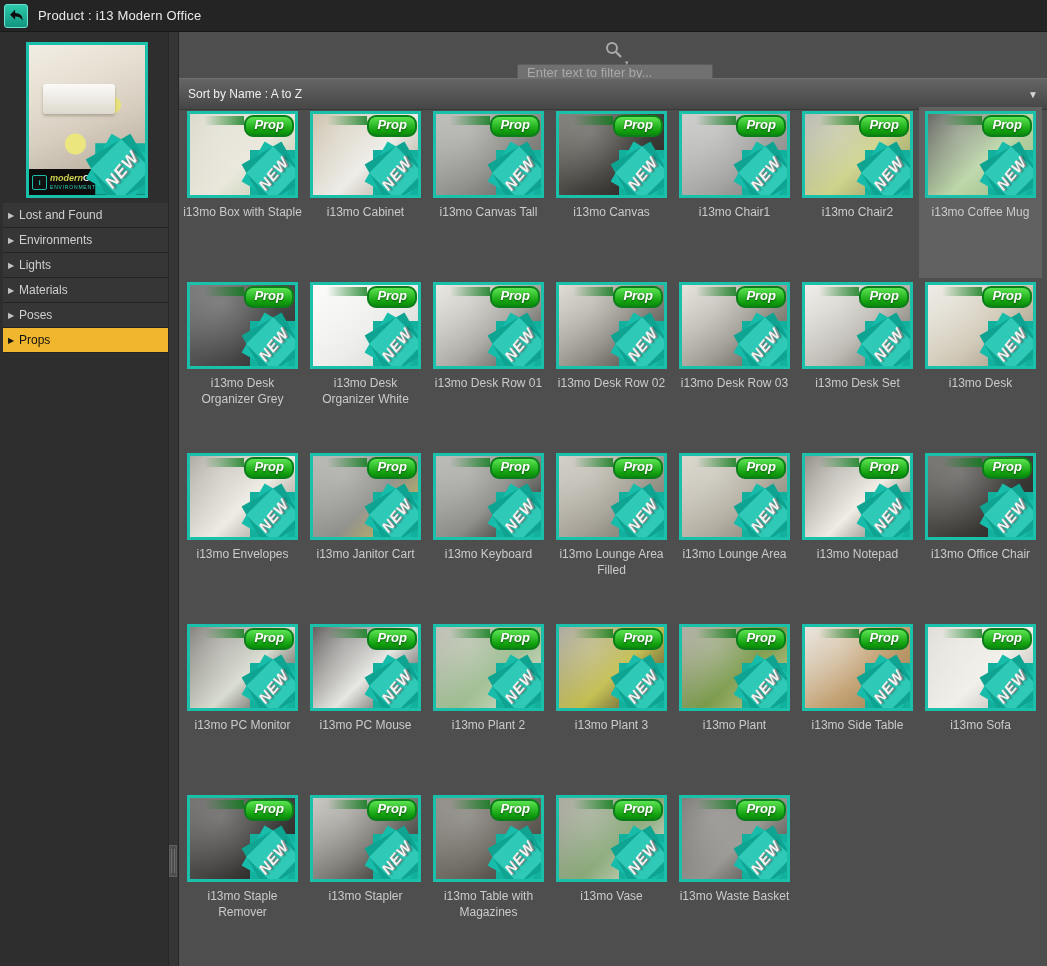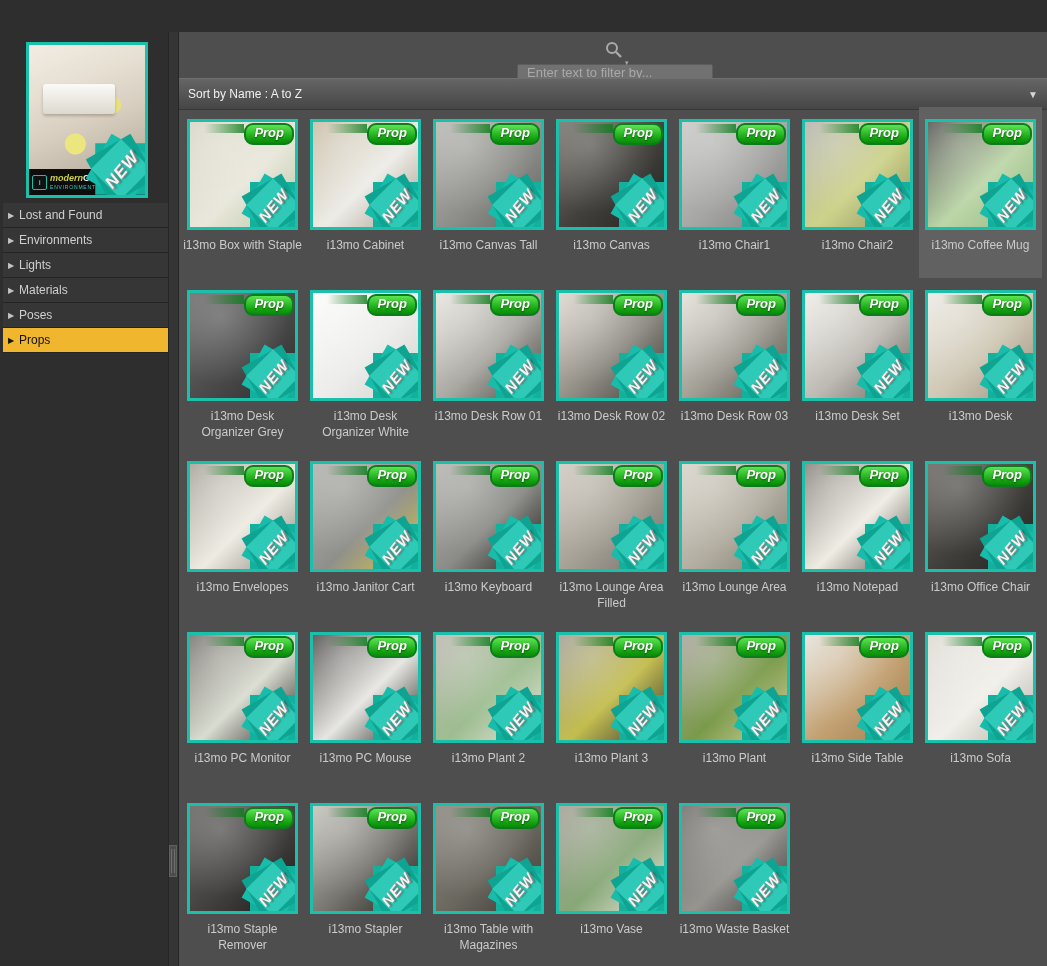--- a/index.html
+++ b/index.html
@@ -50,38 +50,48 @@
   .filterinput::placeholder{color:#a9a9a9;}
   .range{width:52px;flex:none;text-align:right;padding-right:6px;color:#7dd3fc;font-size:12px;}
 
   .sortbar{position:absolute;top:46px;left:0;right:0;height:32px;background:linear-gradient(#656565,#464646);border-top:1px solid #707070;border-bottom:1px solid #383838;display:flex;align-items:center;padding:0 9px;box-sizing:border-box;color:#efefef;font-size:12px;cursor:pointer;}
   .sortbar .caret{margin-left:auto;font-size:10px;color:#d6d6d6;}
 
   
   .grid{position:absolute;top:75px;left:2px;display:grid;grid-template-columns:repeat(7,123px);}
   .cell{width:123px;height:171px;padding-top:4px;box-sizing:border-box;text-align:center;cursor:pointer;}
   .cell.selected{background:#616161;}
-  .thumb{position:relative;width:111px;height:111px;margin:8px auto;border:3px solid #1bc0aa;box-sizing:border-box;overflow:hidden;}
+  .thumb{position:relative;width:111px;height:87px;margin:0 auto;border:3px solid #1bc0aa;box-sizing:border-box;overflow:hidden;}
   .thumb::before{content:"";position:absolute;inset:0;background:radial-gradient(circle at 30% 22%,rgba(255,255,255,.22),rgba(255,255,255,0) 62%);}
   .prop{position:absolute;top:1px;right:1px;font-size:13px;font-style:italic;font-weight:bold;color:#fff;padding:0 8px 2px;background:linear-gradient(#5ce452,#11a00e 78%,#0c8a0c);border:2px solid #0b7d1a;border-radius:9px;text-shadow:0 1px 2px rgba(0,0,0,.55);line-height:16px;}
   .prop::before{content:"";position:absolute;right:calc(100% + 2px);top:-1px;height:9px;width:40px;background:linear-gradient(to left,#0b7d1acc,rgba(11,125,26,0));}
   .star{position:absolute;right:-14px;bottom:-14px;width:72px;height:72px;}
   .star i{position:absolute;inset:13px;background:#13b09e;}
   .star i.b{transform:rotate(30deg);background:#17bdaa;}
   .star i.c{transform:rotate(60deg);background:#0fa492;}
   .star i.d{inset:17px;transform:rotate(45deg);background:#2fcab7;}
   .star b{position:absolute;inset:0;display:flex;align-items:center;justify-content:center;transform:rotate(-50deg);color:#f5f5f3;font-size:15px;font-style:italic;font-weight:bold;letter-spacing:1px;text-shadow:1px 1px 0 #8a8a8a,2px 2px 2px rgba(0,0,0,.35);}
   .productbox .star{right:-12px;bottom:-10px;transform:scale(1.12);z-index:3;}
   .lbl{margin-top:7px;font-size:12px;color:#cacaca;line-height:1.3;padding:0 2px;}
 </style>
 </head>
 <body>
 
 <div id="app">
 
+  <div class="titlebar">
+    <div class="backbtn">
+      <span>
+        <svg viewBox="0 0 24 24">
+            <path d="M10 4 L3 11 L10 18 L10 13.4 C15.6 13.4 18.6 15.4 20.6 19.4 C20.6 11.2 16 8.9 10 8.6 Z" fill="#0d0d0d"></path>
+          </svg>
+      </span>
+    </div>
+    <div class="title">Product : i13 Modern Office</div>
+  </div>
 
   <div class="leftpanel">
     <div class="productbox">
       <div class="sofa"></div>
       <div class="star">
         <i class="a"></i>
           <i class="b"></i>
           <i class="c"></i>
           <i class="d"></i>
         <b>NEW</b>

